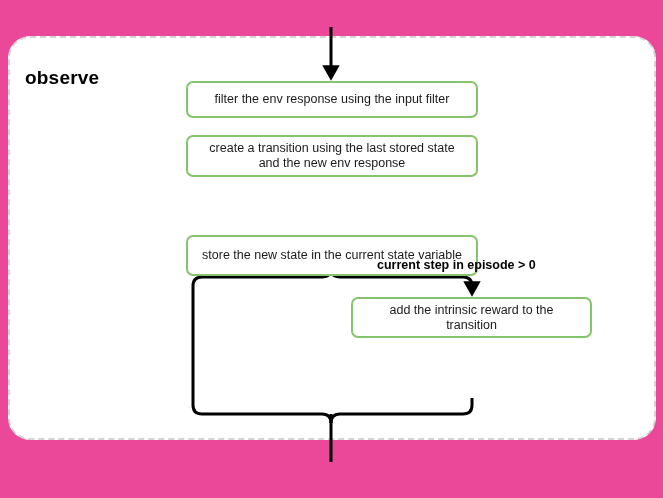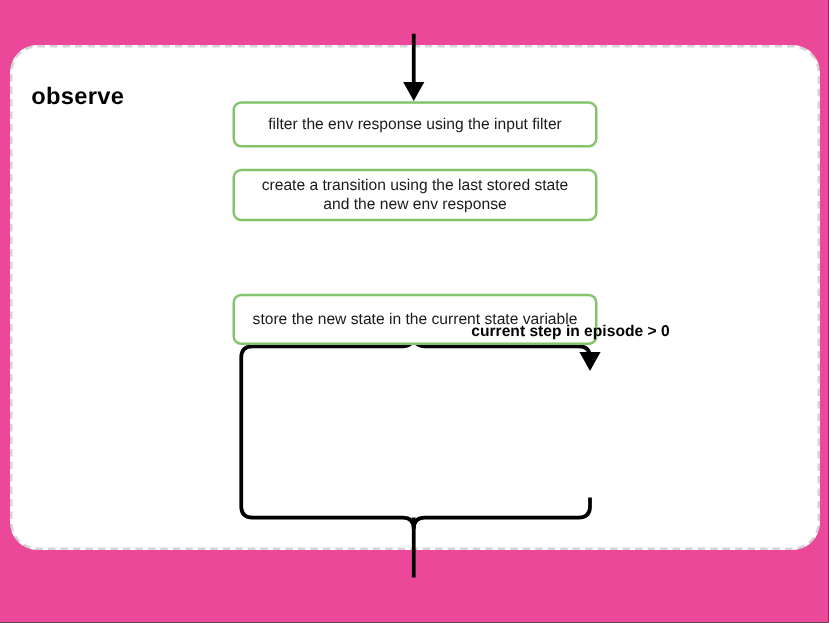--- a/index.html
+++ b/index.html
@@ -105,17 +105,20 @@
   </div>
 
   <div class="node" style="left:186px; top:135px; width:292px; height:42px;">
     <span>create a transition using the last stored state and the new env response</span>
   </div>
 
   <div class="node" style="left:186px; top:199px; width:292px; height:41px;margin-top:36px;">
     <span>store the new state in the current state variable</span>
   </div>
 
+  <div class="node" style="left:351px; top:297px; width:241px; height:41px;">
+    <span>add the intrinsic reward to the transition</span>
+  </div>
 
 
   <div class="edge-label" style="left:345px; top:258px;margin-left:32px;">current step in episode &gt; 0</div>
 
 </div>
 
 </body></html>

